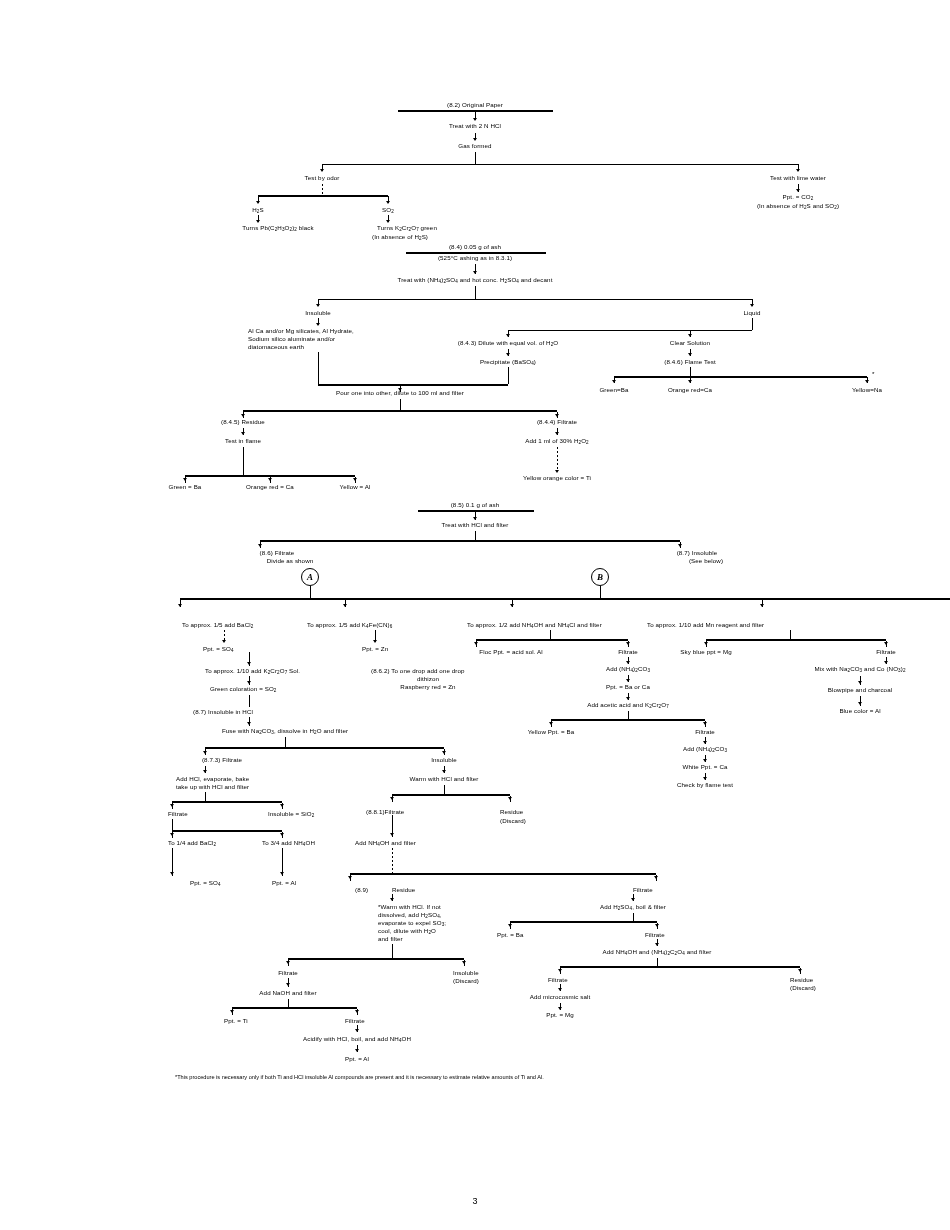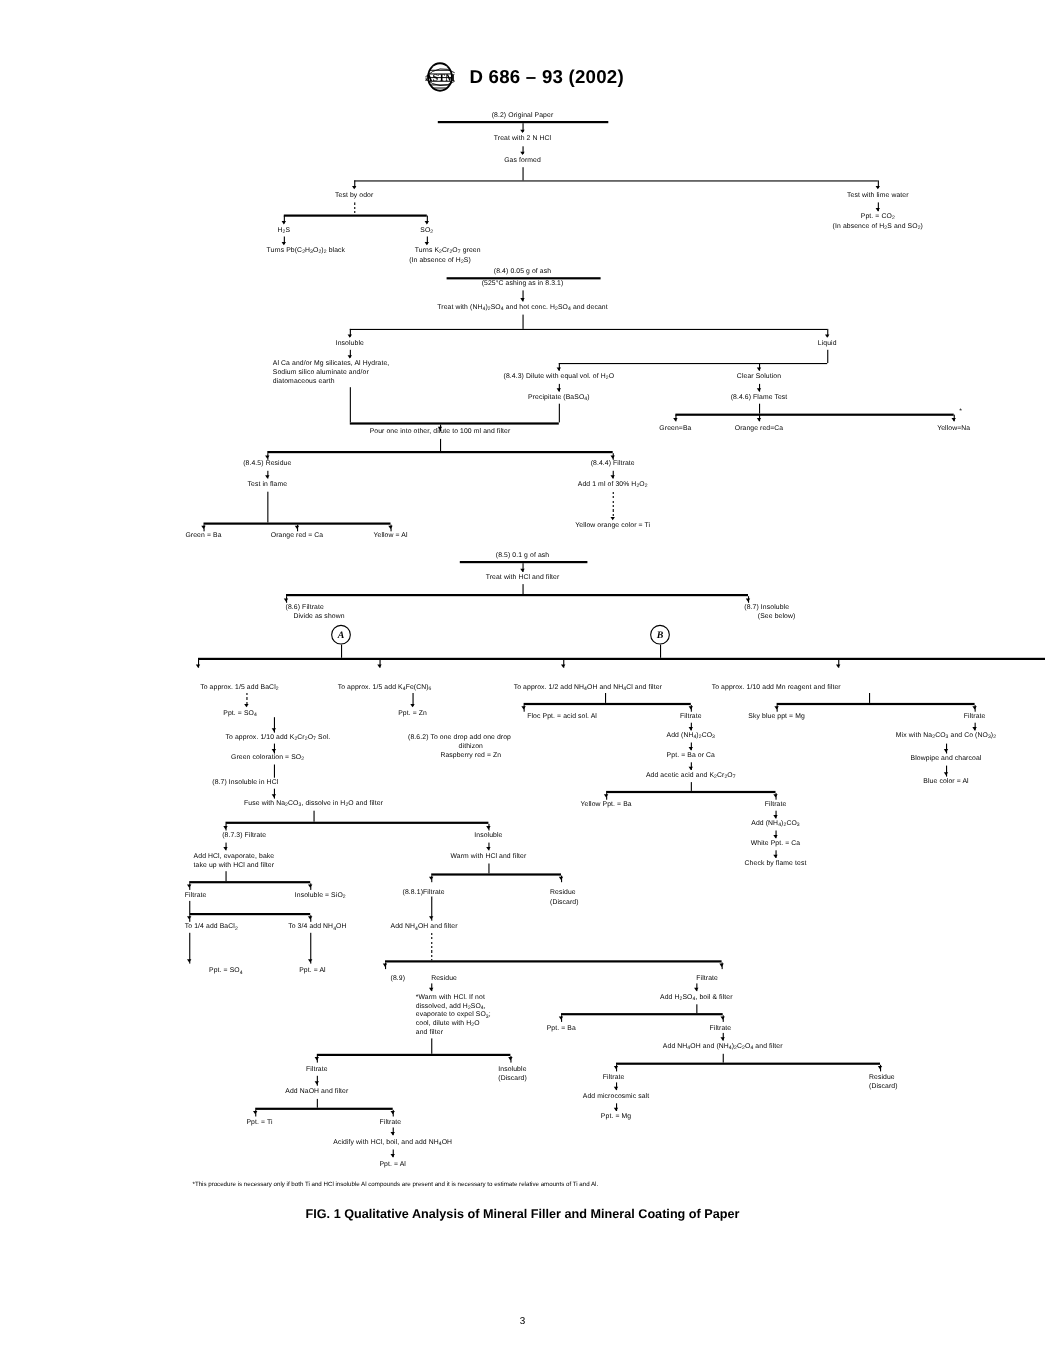--- a/index.html
+++ b/index.html
@@ -37,40 +37,20 @@
   .footnote{position:absolute;left:175px;top:1073px;width:600px;font-size:5.6px;line-height:8.5px;}
   .caption{position:absolute;top:1098px;left:0;width:950px;text-align:center;
            font-size:11.5px;font-weight:bold;}
   .pagenum{position:absolute;top:1196px;left:0;width:950px;text-align:center;font-size:9px;}
 </style>
 </head>
 <body>
 
 <div id="page">
 
-  <div class="hdr">
-    <span class="hdr-inner">
-      <svg class="astm-logo" viewBox="0 0 60 54">
-        <ellipse cx="30" cy="27" rx="21" ry="24" fill="#000"></ellipse>
-        <ellipse cx="30" cy="27" rx="18" ry="21" fill="#fff"></ellipse>
-        <g stroke="#000" stroke-width="1.6">
-          <line x1="13" y1="16" x2="47" y2="16"></line>
-            <line x1="11" y1="22" x2="49" y2="22"></line>
-          <line x1="11" y1="28" x2="49" y2="28"></line>
-            <line x1="12" y1="34" x2="48" y2="34"></line>
-          <line x1="14" y1="40" x2="46" y2="40"></line>
-            <line x1="18" y1="45" x2="42" y2="45"></line>
-        </g>
-        <path d="M6 27 Q30 4 54 20" stroke="#000" stroke-width="1.4" fill="none"></path>
-        <path d="M6 30 Q30 50 54 34" stroke="#000" stroke-width="1.4" fill="none"></path>
-        <text x="30" y="33" font-size="17" font-weight="bold" text-anchor="middle" font-family="Liberation Serif, serif" fill="#000">ASTM</text>
-      </svg>
-      <span class="hdr-title">D 686 – 93 (2002)</span>
-    </span>
-  </div>
 
   <div>
 
     <div class="n c" style="left:475px;top:101px;">(8.2)   Original Paper</div>
     <div class="hthick" style="left:398px;top:110px;width:155px;"></div>
     <div class="v" style="left:475px;top:112px;height:8px;"></div>
     <div class="arw" style="left:473px;top:118px;"></div>
     <div class="n c" style="left:475px;top:122px;">Treat with 2 N HCl</div>
     <div class="v" style="left:475px;top:133px;height:7px;"></div>
     <div class="arw" style="left:473px;top:138px;"></div>
@@ -472,15 +452,14 @@
     <div class="v" style="left:357px;top:1025px;height:7px;"></div>
     <div class="arw" style="left:355px;top:1029px;"></div>
     <div class="n c" style="left:357px;top:1035px;">
       Acidify with HCl, boil, and add NH<span class="sub">4</span>OH</div>
     <div class="v" style="left:357px;top:1045px;height:7px;"></div>
     <div class="arw" style="left:355px;top:1049px;"></div>
     <div class="n c" style="left:357px;top:1055px;">Ppt. = Al</div>
   </div>
 
   <div class="footnote">*This procedure is necessary only if both Ti and HCl insoluble Al compounds are present and it is necessary to estimate relative amounts of Ti and Al.</div>
-  <div class="caption">FIG. 1 Qualitative Analysis of Mineral Filler and Mineral Coating of Paper</div>
   <div class="pagenum">3</div>
 </div>
 
 </body></html>

